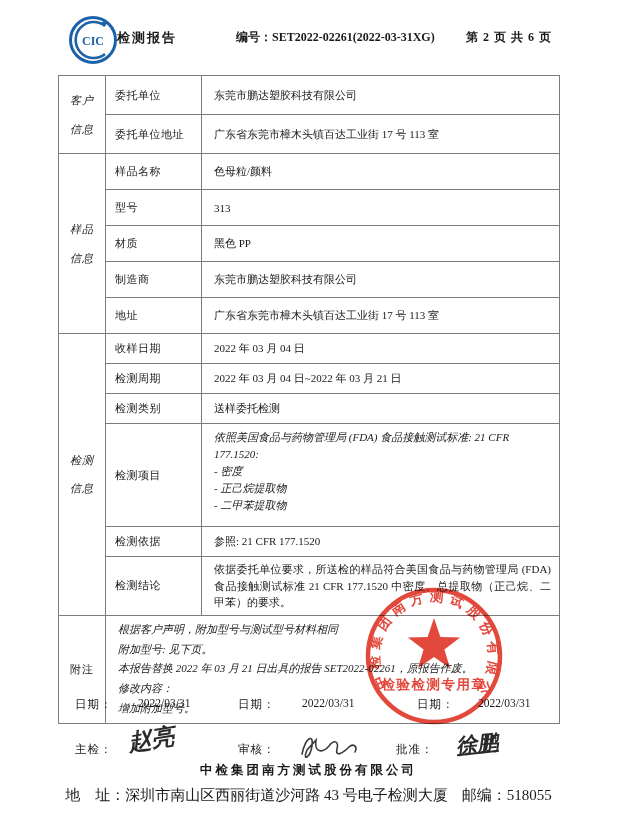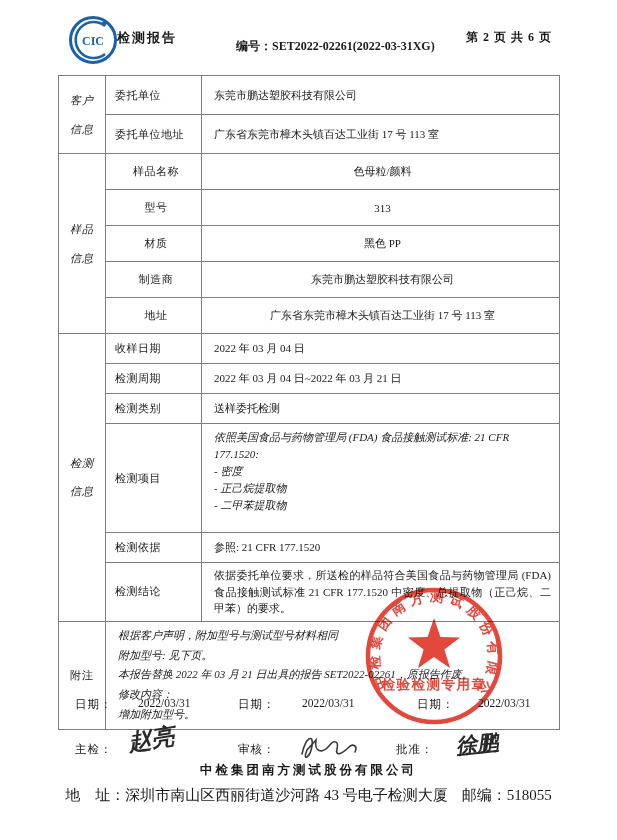--- a/index.html
+++ b/index.html
@@ -4,36 +4,36 @@
 <style>
   html,body{margin:0;padding:0;background:#ffffff;}
   .page{
     position:relative;width:617px;height:832px;background:#fff;overflow:hidden;
     font-family:"Liberation Serif","DejaVu Serif",serif;color:#1a1a1a;
   }
   
   .hdr{position:absolute;left:0;top:0;width:100%;height:75px;}
   .logo{position:absolute;left:60px;top:13px;width:66px;height:54px;}
   .hdr-title{position:absolute;left:117px;top:29px;font-size:13px;font-weight:bold;letter-spacing:2px;}
-  .hdr-no{position:absolute;left:236px;top:38px;font-size:12px;font-weight:bold;}
+  .hdr-no{position:absolute;left:236px;top:29px;font-size:12px;font-weight:bold;}
   .hdr-page{position:absolute;left:466px;top:29px;font-size:12px;font-weight:bold;letter-spacing:1px;}
   
   table.rpt{
     position:absolute;left:58px;top:75px;width:502px;
     border-collapse:collapse;table-layout:fixed;
     font-size:11px;
   }
   table.rpt td{border:1px solid #7d7d7d;vertical-align:middle;background:transparent;}
   td.sec{text-align:center;line-height:2.6;letter-spacing:1px;}
   td.lbl{padding:2px 4px 2px 9px;letter-spacing:.5px;}
   td.val{padding:2px 8px 2px 12px;}
   tr.h36 td{height:34px;}
-  tr.h33 td{height:31px;text-align:center;}
+  tr.h33 td{height:31px;}
   tr.h27 td{height:25px;}
-  td.multi{line-height:1.55;padding-top:5px;padding-bottom:18px;margin-top:25px;}
+  td.multi{line-height:1.55;padding-top:5px;padding-bottom:12px;margin-top:25px;}
   td.concl{line-height:1.5;text-align:justify;padding-top:4px;padding-bottom:4px;}
   td.notes{line-height:1.8;padding-top:4px;padding-bottom:4px;}
   .pre{white-space:pre-line;font-style:italic;}
   
   .stamp{position:absolute;left:356px;top:582px;width:156px;height:156px;
          mix-blend-mode:multiply;opacity:.93;pointer-events:none;}
   
   .sig-area{position:absolute;left:0;top:696px;width:617px;height:46px;font-size:11.5px;margin-top:32px;}
   .sig-area .slabel{position:absolute;top:14px;letter-spacing:1px;}
   .sig-name{position:absolute;font-weight:bold;font-style:italic;color:#2a2a2a;}

